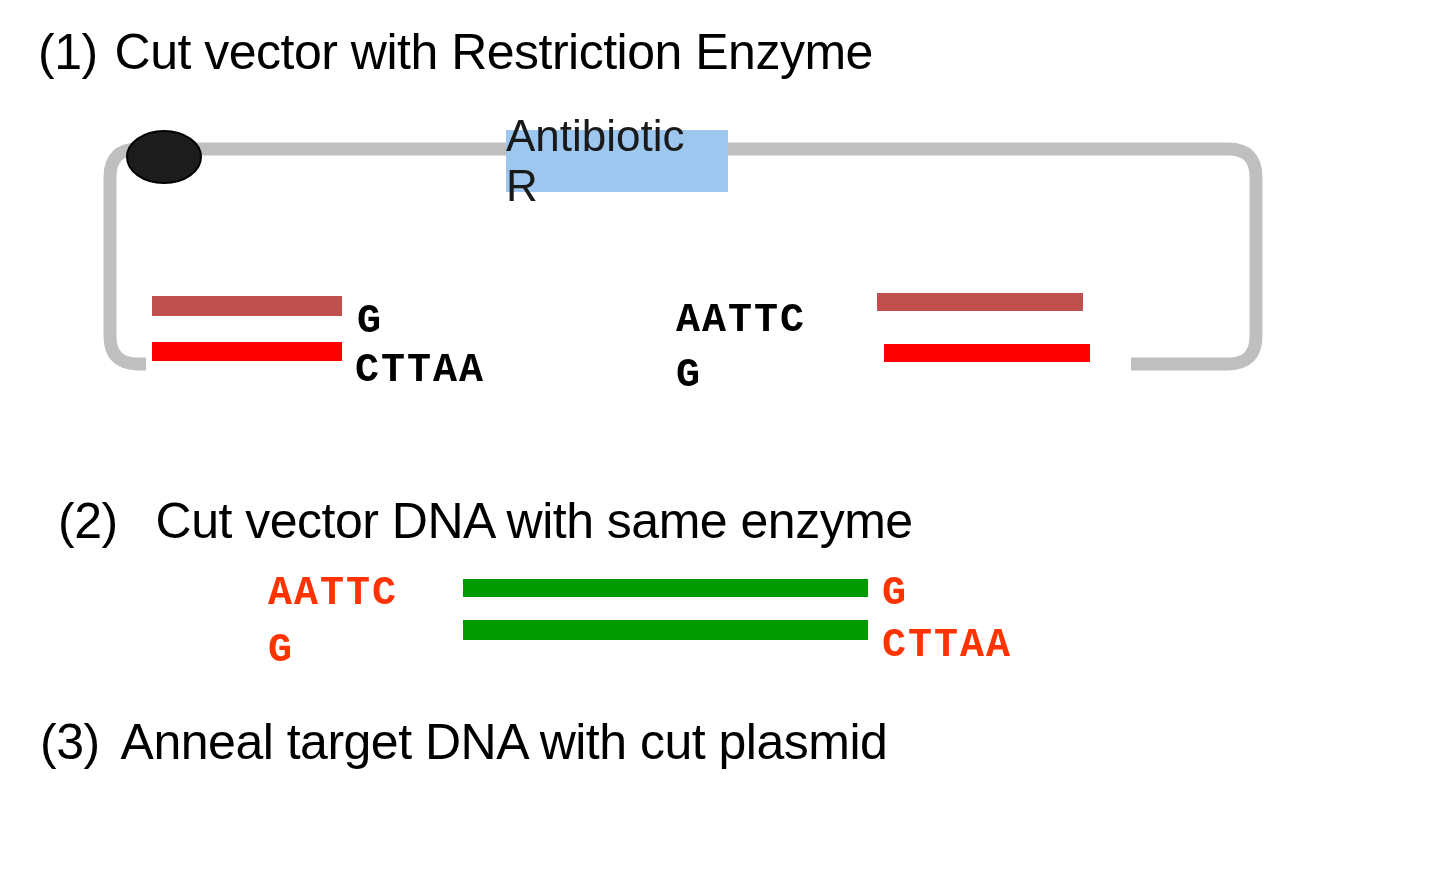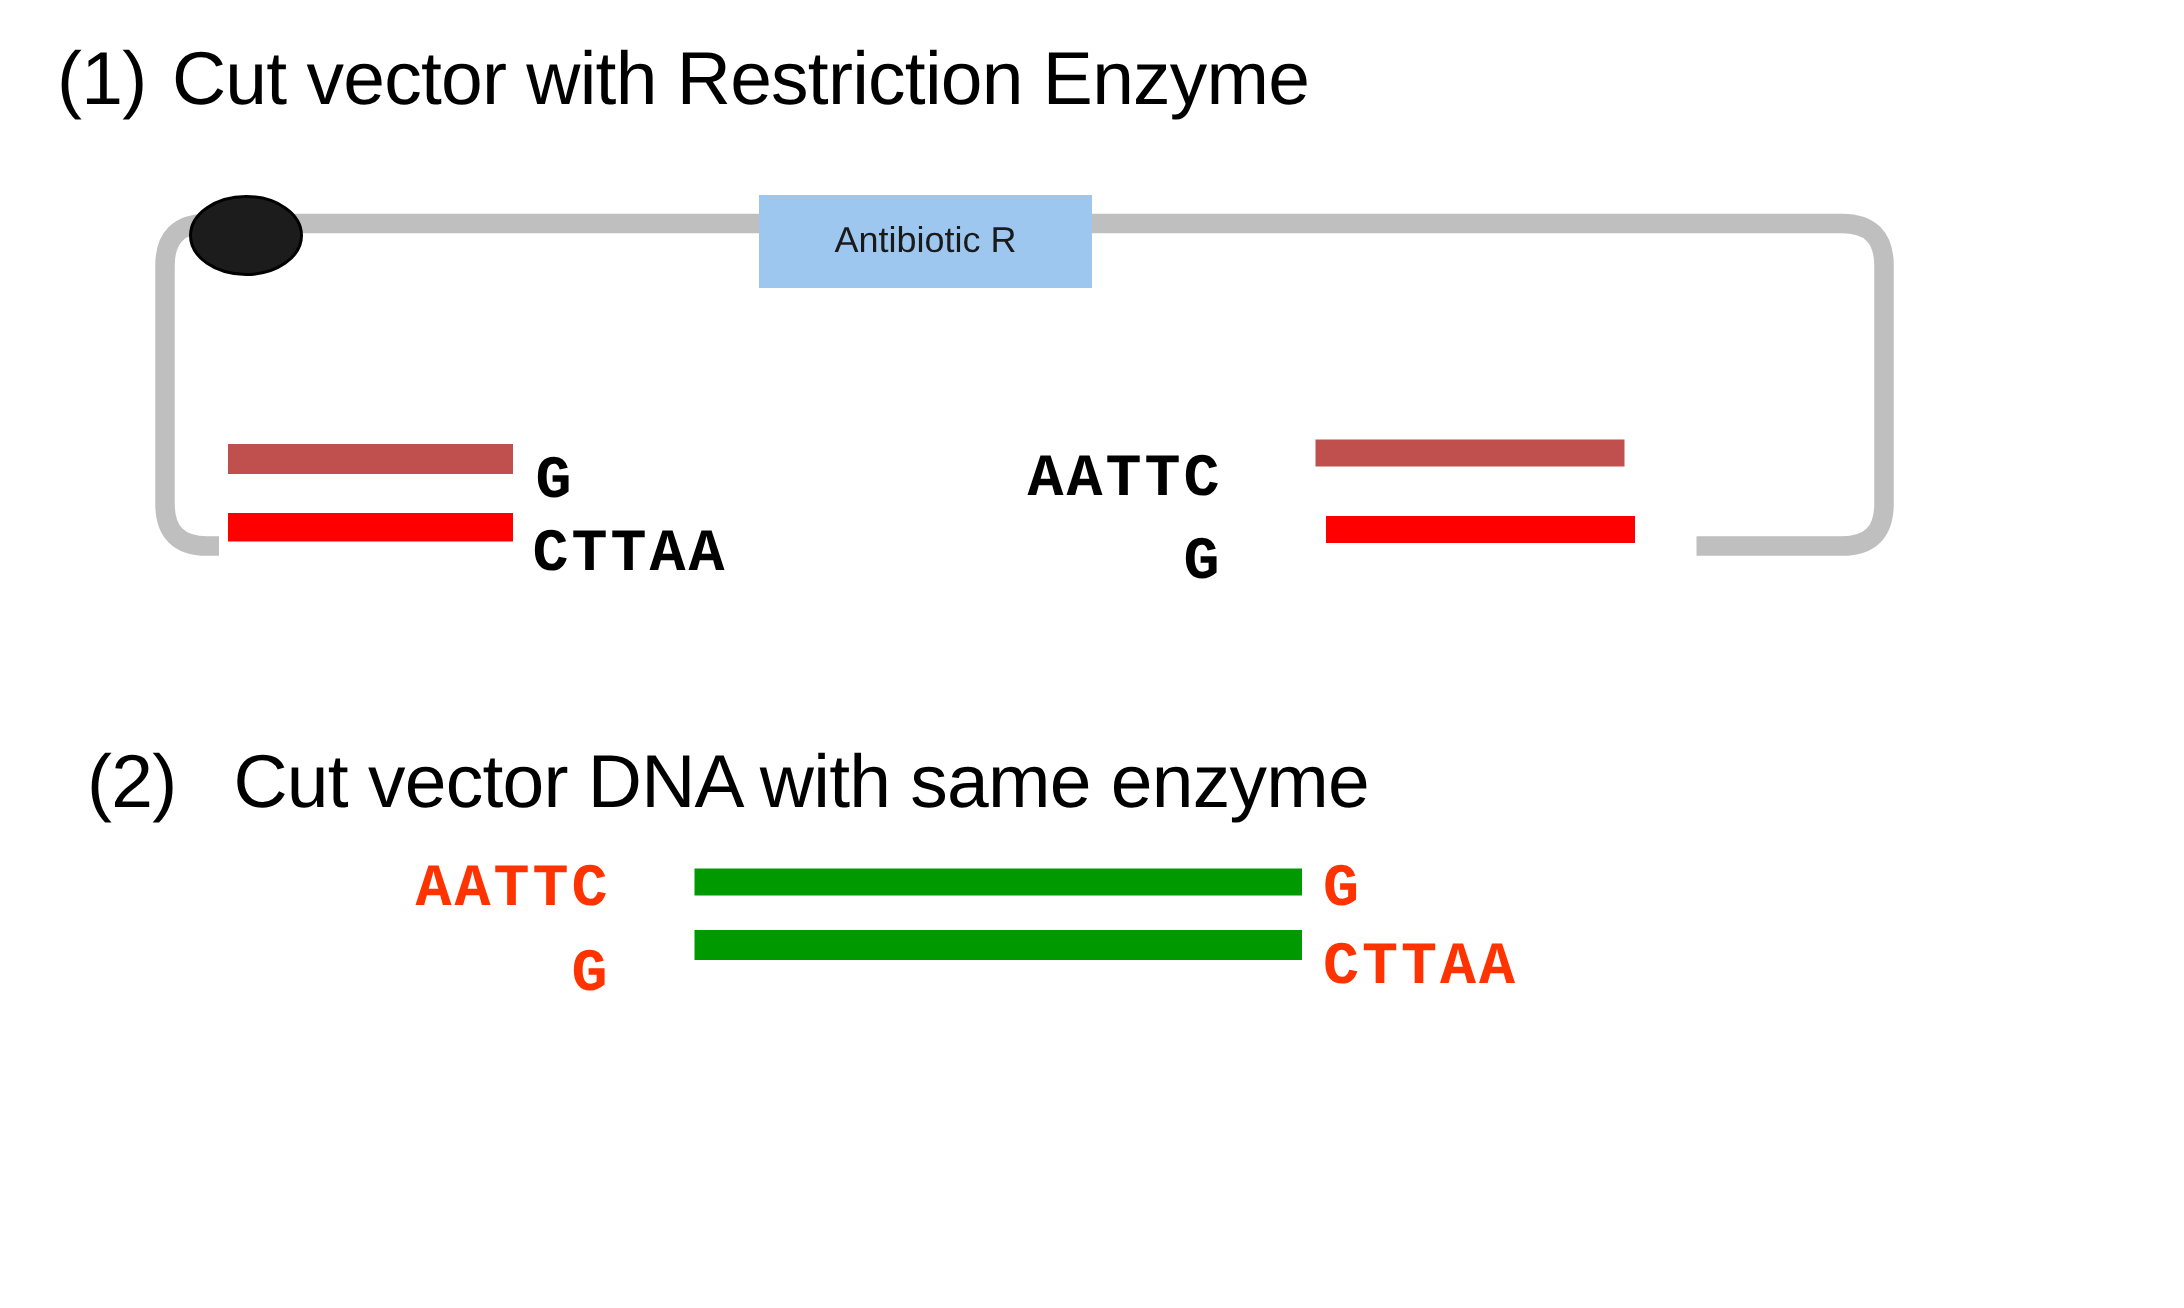--- a/index.html
+++ b/index.html
@@ -28,21 +28,21 @@
   .h3 .num{margin-right:21px;}
   
   .plasmid-svg{position:absolute;left:0;top:0;width:1456px;height:872px;}
   .backbone{stroke:#BFBFBF;stroke-width:13;fill:none;}
   .ori{fill:#1C1C1C;stroke:#000000;stroke-width:2;}
   
   .antibiotic-box{
     position:absolute;left:506px;top:130px;width:222px;height:62px;
     background:#9DC7EF;
     display:flex;align-items:center;justify-content:center;
-    font-size:24px;color:#1a1a1a;
+    font-size:44px;color:#1a1a1a;
   }
   
   .bar{position:absolute;}
   .bar.darkred{background:#C0504D;}
   .bar.red{background:#FF0000;}
   .bar.green{background:#009A00;}
   .lf-top{left:152px;top:296px;width:190px;height:20px;}
   .lf-bot{left:152px;top:342px;width:190px;height:19px;}
   .rf-top{left:877px;top:293px;width:206px;height:18px;}
   .rf-bot{left:884px;top:344px;width:206px;height:18px;}
@@ -52,21 +52,21 @@
   .seq{
     position:absolute;
     font-family:"Liberation Mono",monospace;
     font-weight:bold;
     font-size:40px;
     line-height:1;
     letter-spacing:2px;
     color:#000000;
     white-space:pre;
   }
-  .seq.right{text-align:right;}
+  .seq.right{}
   .seq.orange{color:#FF3300;}
   .s1-lg    {left:357px;top:302px;}
   .s1-lcttaa{left:355px;top:351px;}
   .s1-raattc{left:676px;top:301px;width:139px;}
   .s1-rg    {left:676px;top:356px;width:139px;}
   .s2-laattc{left:268px;top:574px;width:139px;}
   .s2-lg    {left:268px;top:631px;width:139px;}
   .s2-rg    {left:882px;top:574px;}
   .s2-rcttaa{left:882px;top:626px;}
 </style>
@@ -99,14 +99,15 @@
   <div class="heading h2"><span class="num">(2)</span><span class="htext">Cut vector DNA with same enzyme</span></div>
 
   <div class="bar green tg-top"></div>
   <div class="bar green tg-bot"></div>
 
   <div class="seq right orange s2-laattc">AATTC</div>
   <div class="seq right orange s2-lg">G</div>
   <div class="seq orange s2-rg">G</div>
   <div class="seq orange s2-rcttaa">CTTAA</div>
 
+  <div class="heading h3"><span class="num">(3)</span><span class="htext">Anneal target DNA with cut plasmid</span></div>
 
 </div>
 
 </body></html>

